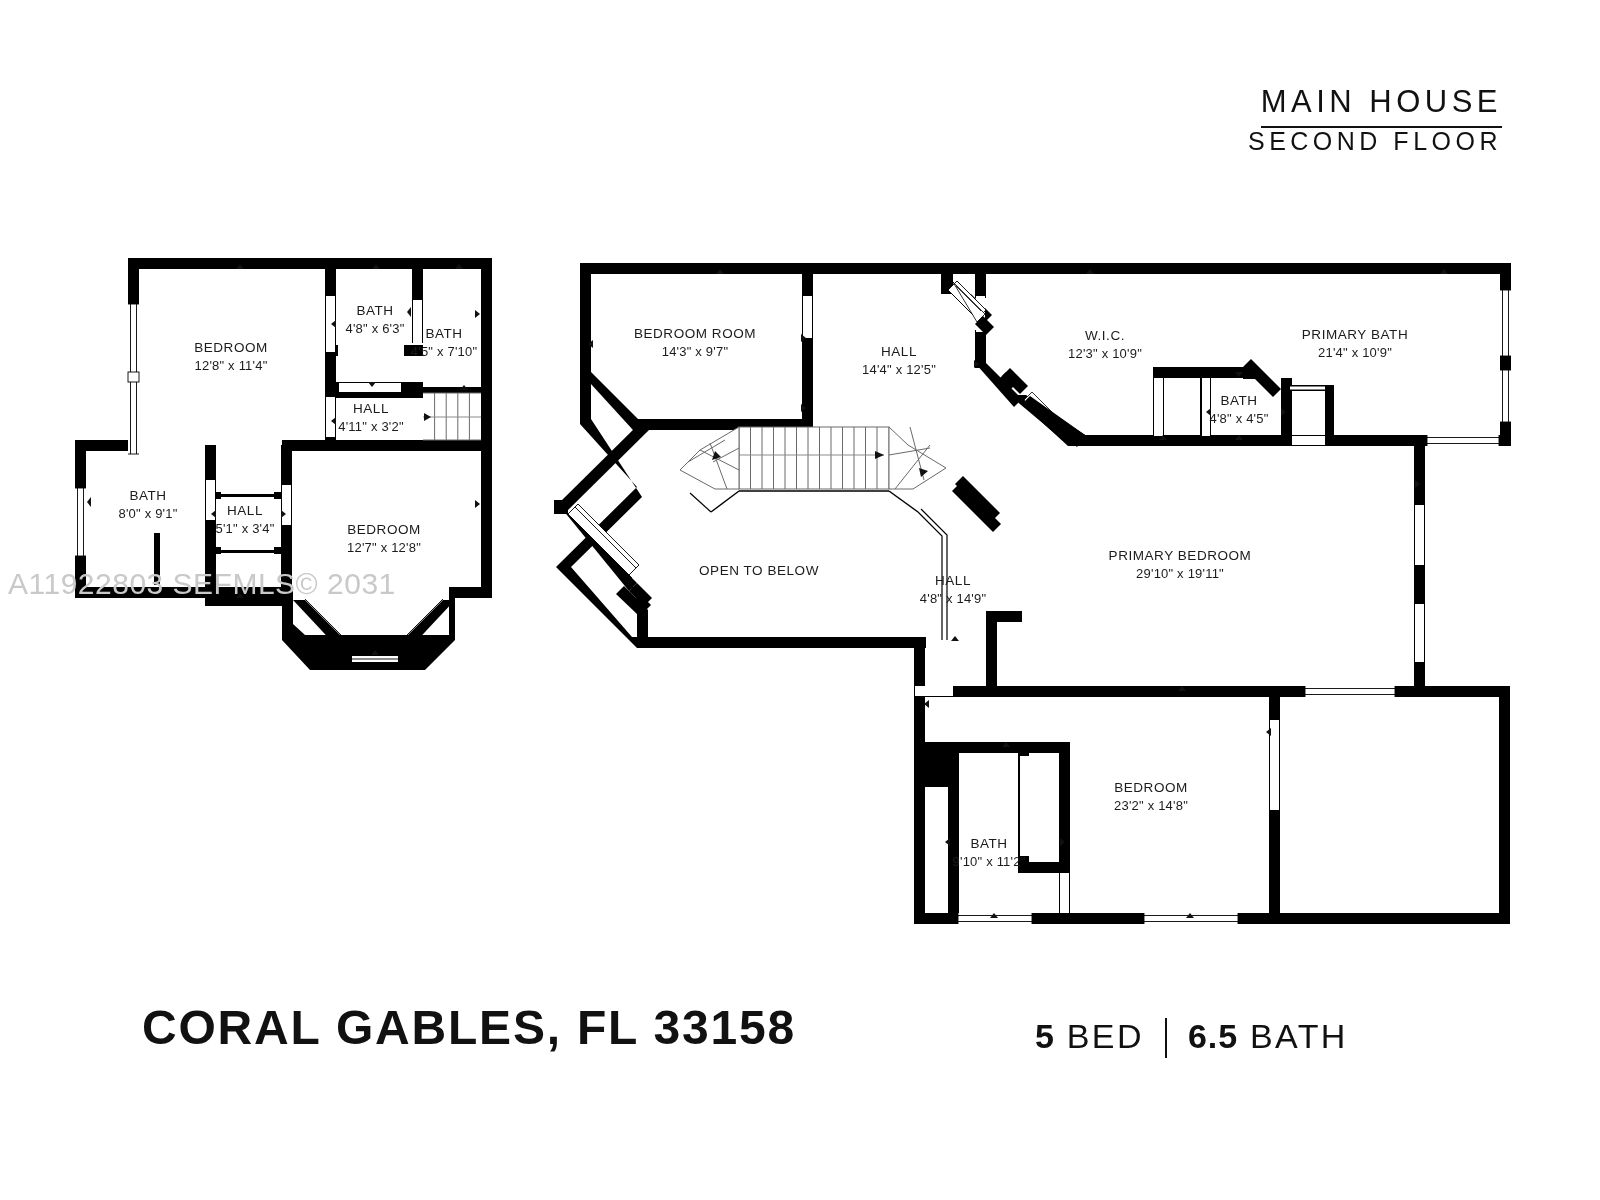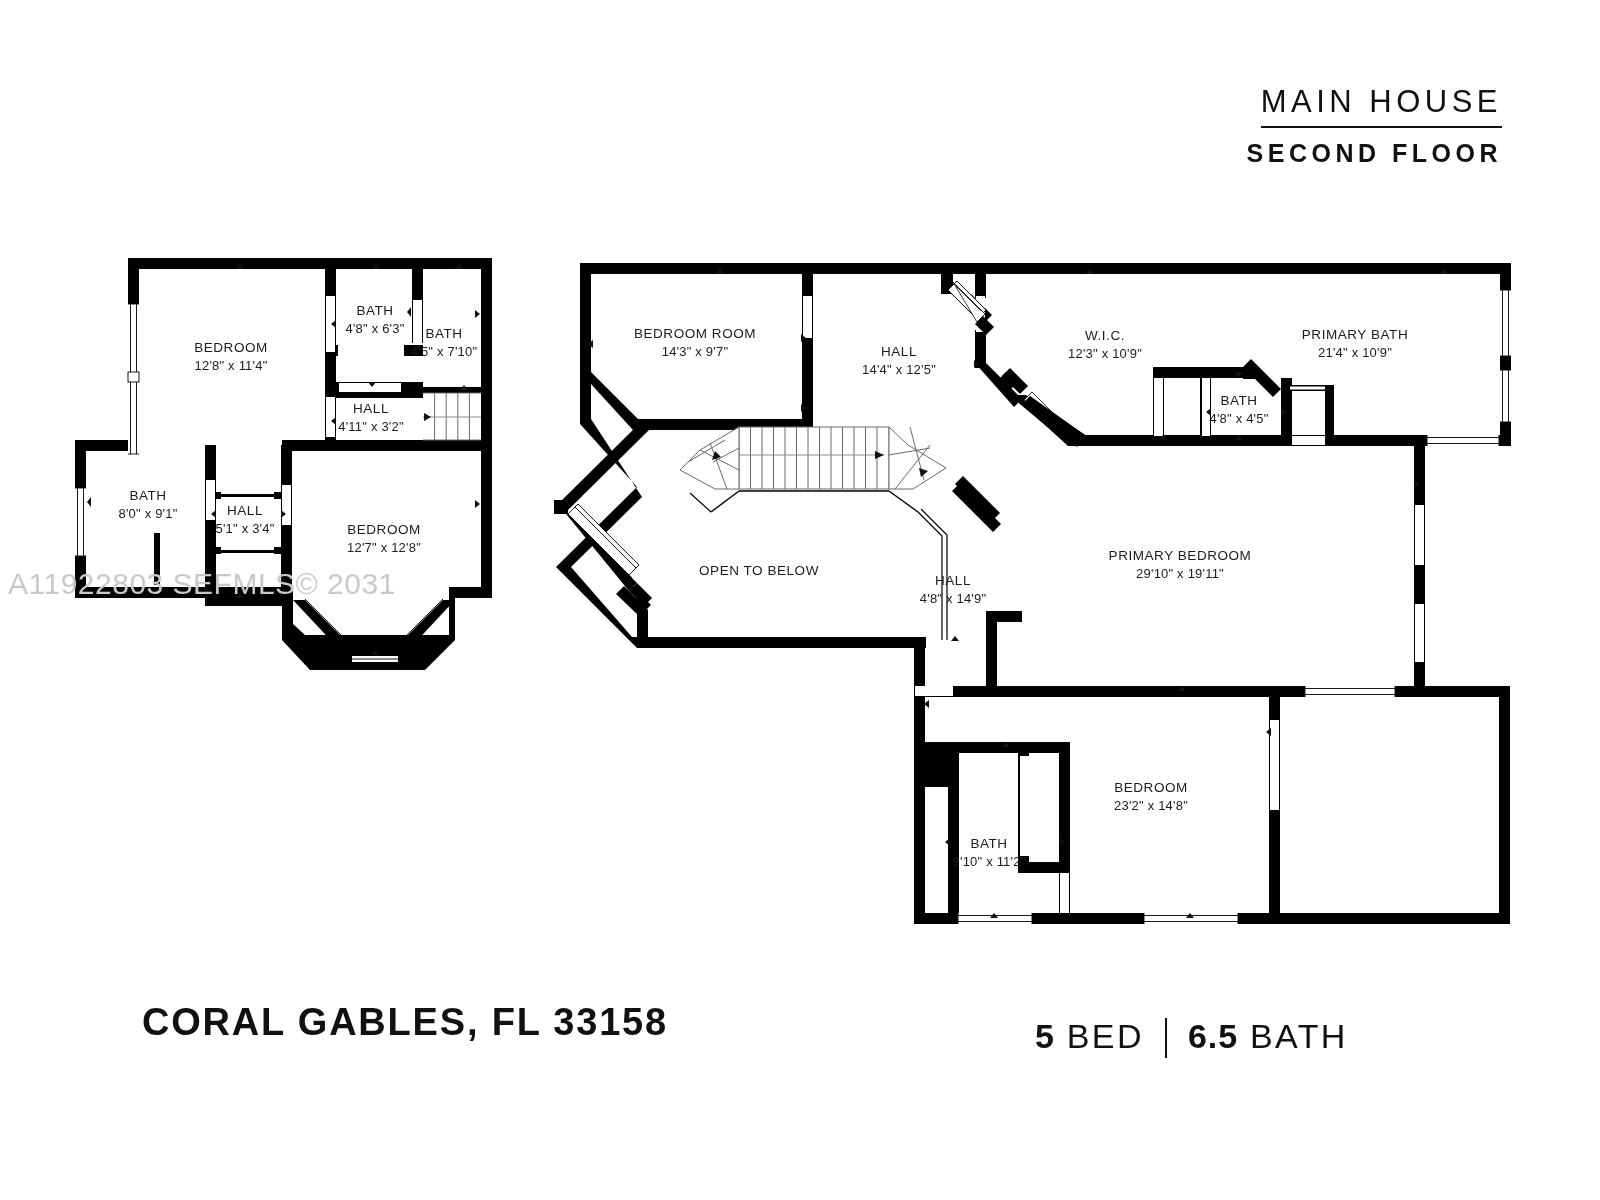--- a/index.html
+++ b/index.html
@@ -31,41 +31,40 @@
     font-weight: 400;
     color: #111;
     padding-bottom: 7px;
     border-bottom: 2.5px solid #111;
     display: inline-block;
     line-height: 1.05;
   }
   #title-sub {
     font-size: 25px;
     letter-spacing: 4.5px;
-    font-weight: 700;
+    font-weight: 400;
     color: #111;
-    margin-top: 12px;
     line-height: 1.05;
   }
 
   
   #footer-address {
     position: absolute;
     left: 142px;
     top: 1000px;
     line-height: 1.17;
   }
   #addr-line1 {
     font-size: 41px;
     font-weight: bold;
     letter-spacing: 1.2px;
     color: #111;
   }
   #addr-line2 {
-    font-size: 38px;
+    font-size: 48px;
     font-weight: bold;
     letter-spacing: 1.8px;
     color: #111;
   }
   #footer-beds {
     position: absolute;
     left: 1035px;
     top: 1016px;
     font-size: 34px;
     letter-spacing: 2.4px;

